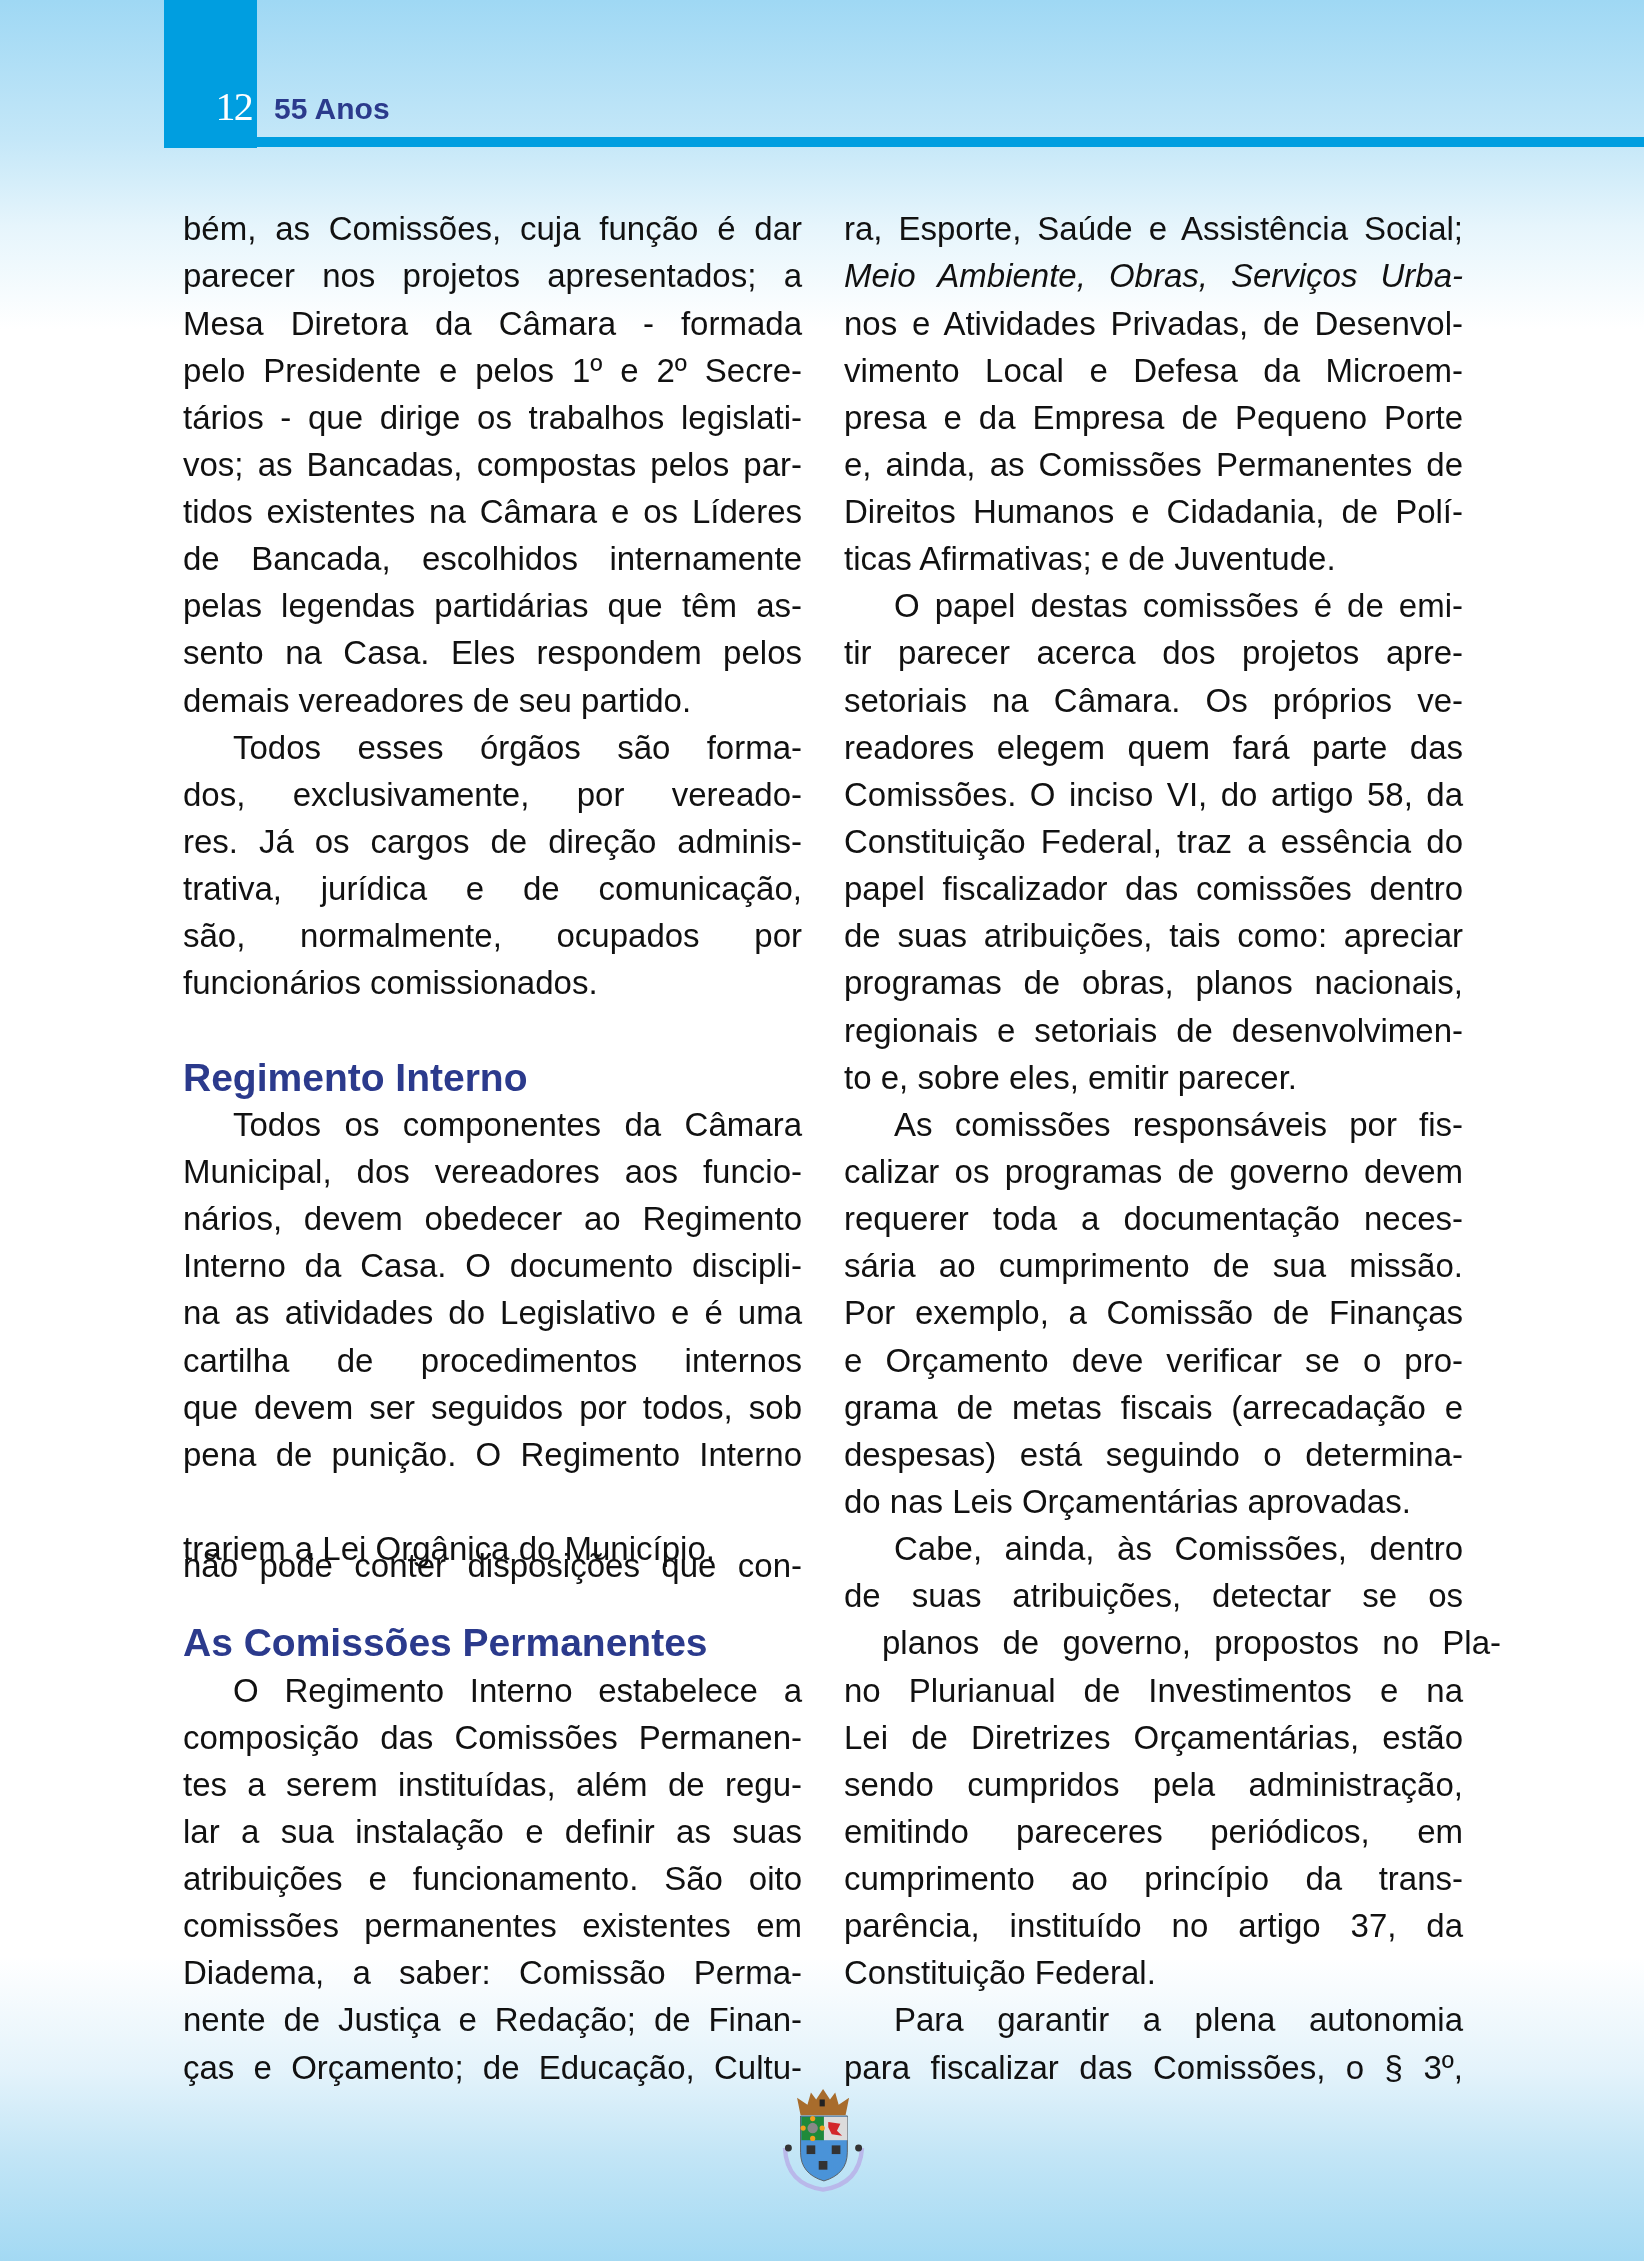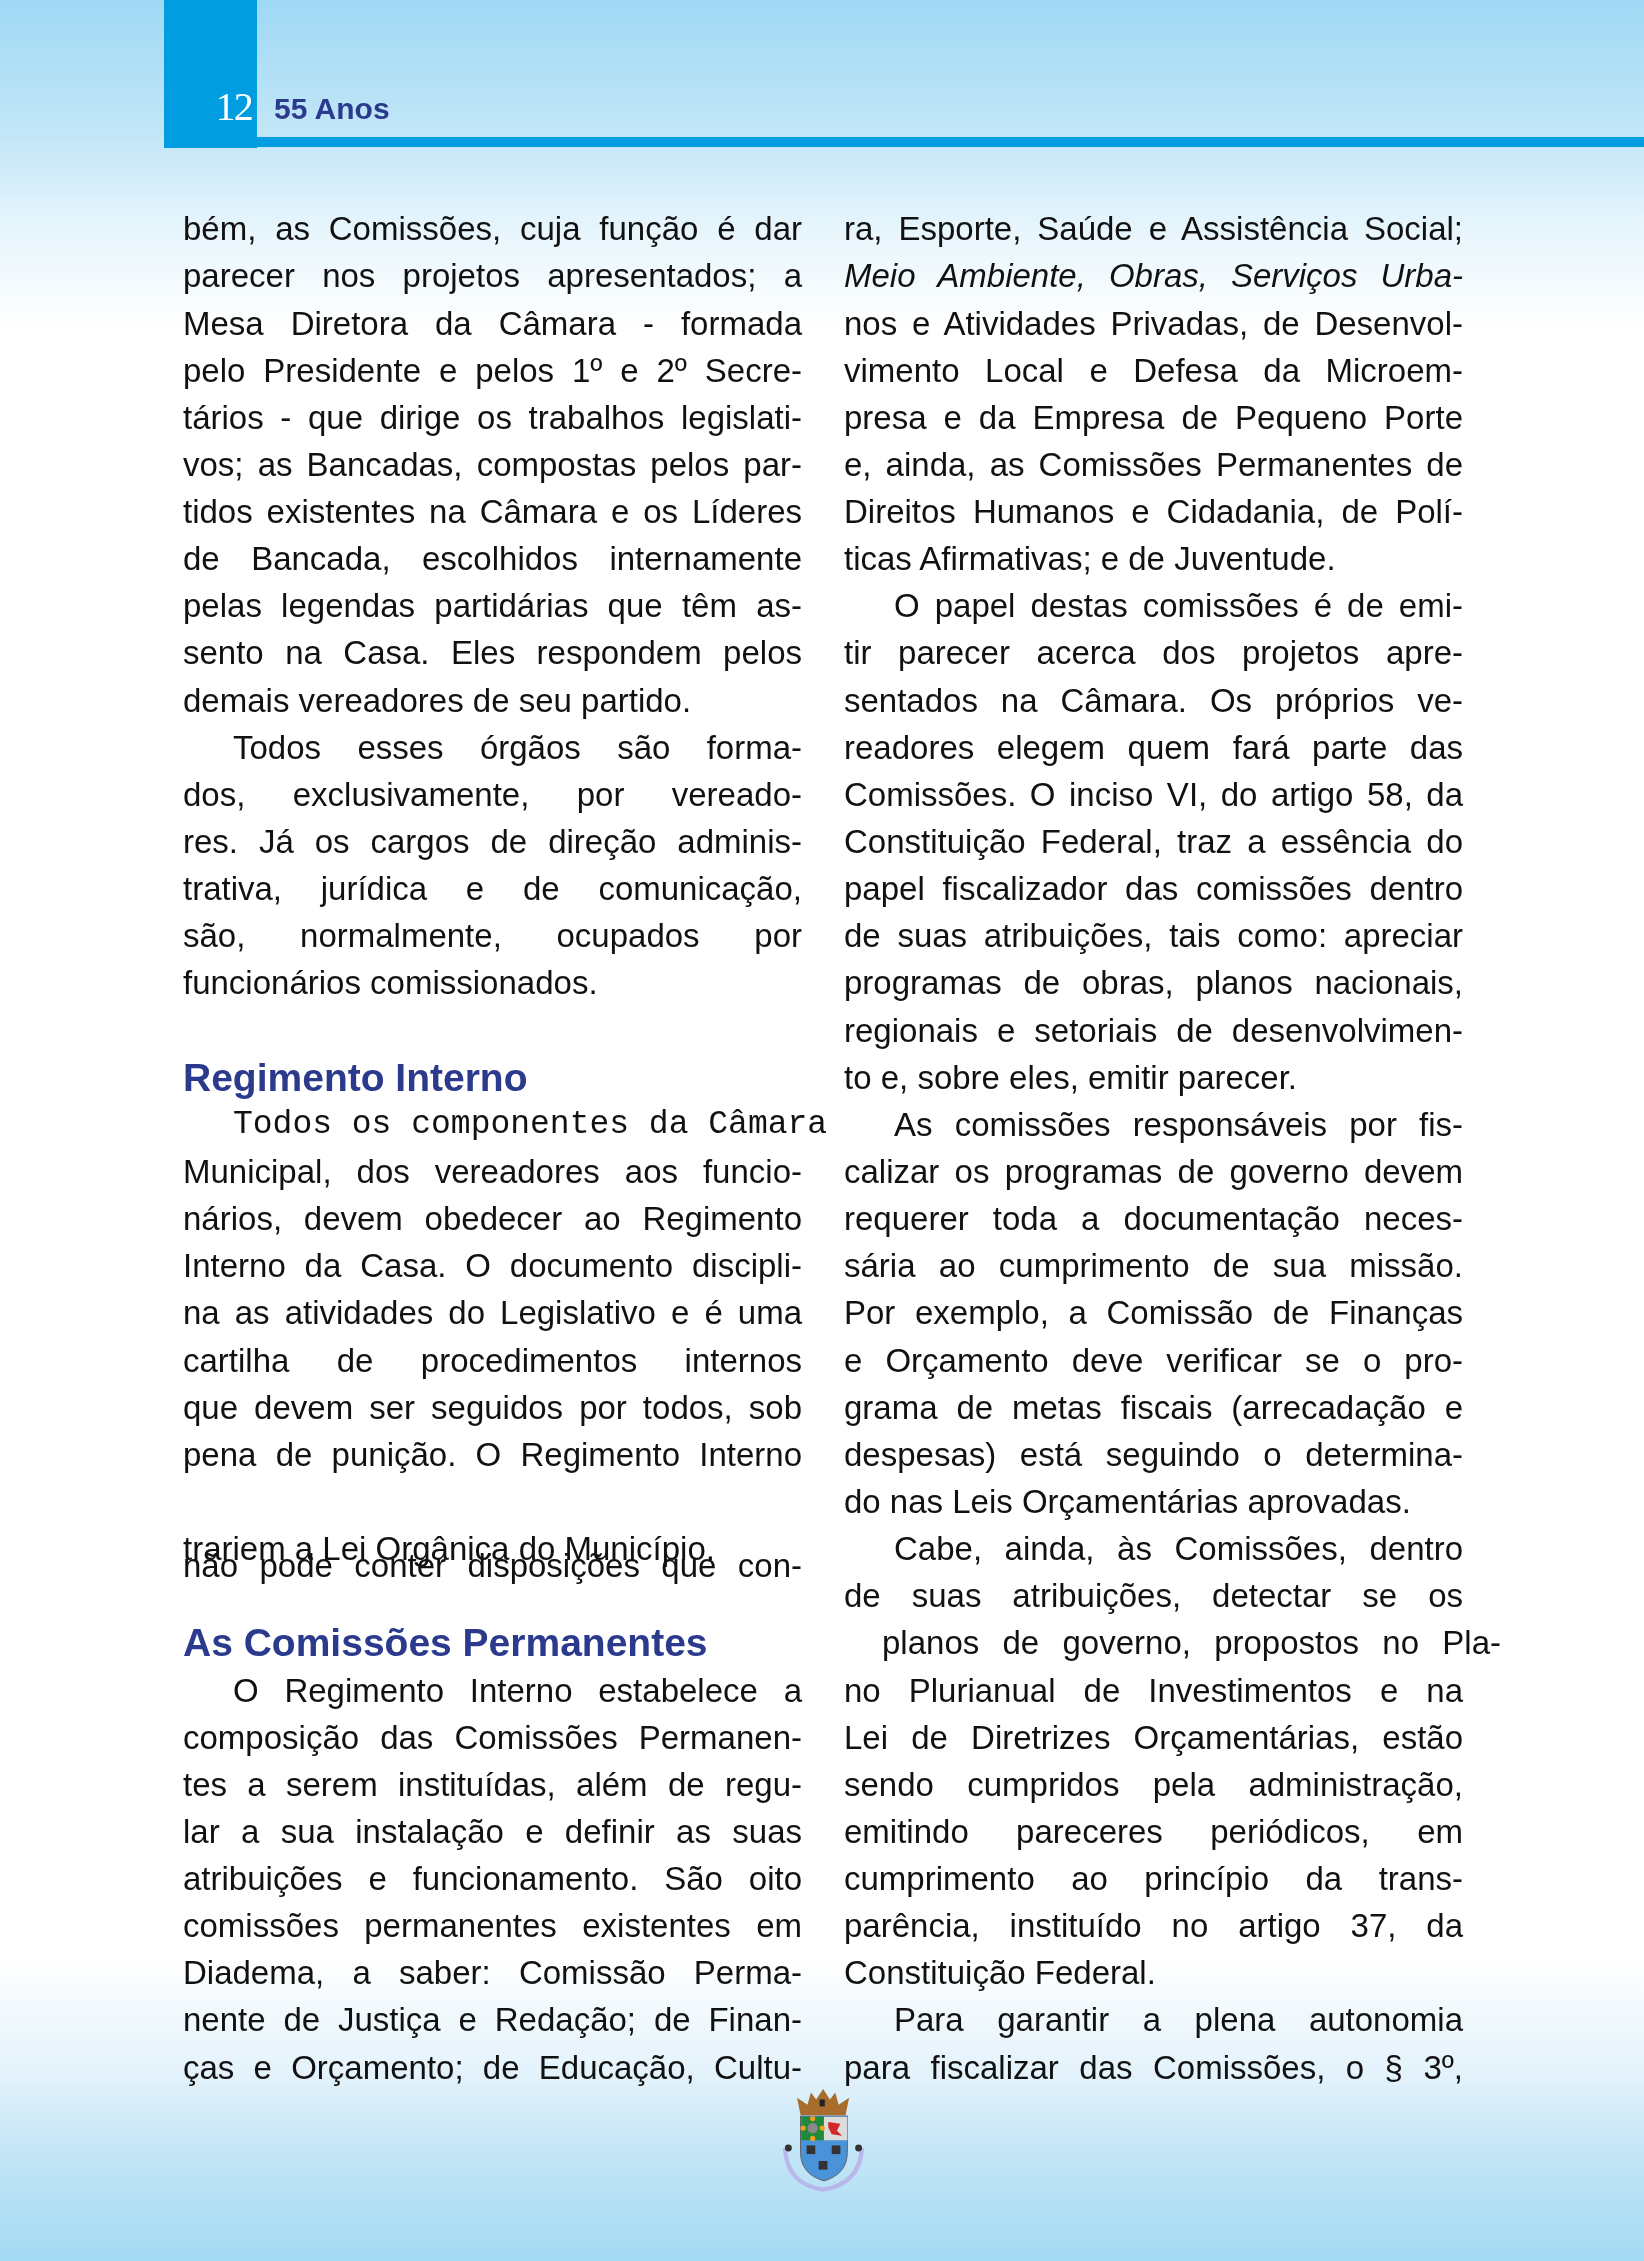--- a/index.html
+++ b/index.html
@@ -69,21 +69,21 @@
     <div class="line" style="top: 582px;">pelas legendas partidárias que têm as-</div>
     <div class="line" style="top: 629px;">sento na Casa. Eles respondem pelos</div>
     <div class="line last" style="top: 677px;">demais vereadores de seu partido.</div>
     <div class="line indent" style="top: 724px;">Todos esses órgãos são forma-</div>
     <div class="line" style="top: 771px;">dos, exclusivamente, por vereado-</div>
     <div class="line" style="top: 818px;">res. Já os cargos de direção adminis-</div>
     <div class="line" style="top: 865px;">trativa, jurídica e de comunicação,</div>
     <div class="line" style="top: 912px;">são, normalmente, ocupados por</div>
     <div class="line last" style="top: 959px;">funcionários comissionados.</div>
     <div class="heading" style="top: 1054px;">Regimento Interno</div>
-    <div class="line indent" style="top: 1101px; font-family: Liberation Mono, monospace;">Todos os componentes da Câmara</div>
+    <div class="line indent" style="top: 1101px;">Todos os componentes da Câmara</div>
     <div class="line" style="top: 1148px;">Municipal, dos vereadores aos funcio-</div>
     <div class="line" style="top: 1195px;">nários, devem obedecer ao Regimento</div>
     <div class="line" style="top: 1242px;">Interno da Casa. O documento discipli-</div>
     <div class="line" style="top: 1289px;">na as atividades do Legislativo e é uma</div>
     <div class="line" style="top: 1337px;">cartilha de procedimentos internos</div>
     <div class="line" style="top: 1384px;">que devem ser seguidos por todos, sob</div>
     <div class="line" style="top: 1431px;">pena de punição. O Regimento Interno</div>
     <div class="line" style="top: 1542px;">não pode conter disposições que con-</div>
     <div class="line last" style="top: 1525px;">trariem a Lei Orgânica do Município.</div>
     <div class="heading" style="top: 1619px;">As Comissões Permanentes</div>
@@ -101,21 +101,21 @@
     <div class="line" style="top: 205px;">ra, Esporte, Saúde e Assistência Social;</div>
     <div class="line" style="top: 252px; font-style: italic;">Meio Ambiente, Obras, Serviços Urba-</div>
     <div class="line" style="top: 300px;">nos e Atividades Privadas, de Desenvol-</div>
     <div class="line" style="top: 347px;">vimento Local e Defesa da Microem-</div>
     <div class="line" style="top: 394px;">presa e da Empresa de Pequeno Porte</div>
     <div class="line" style="top: 441px;">e, ainda, as Comissões Permanentes de</div>
     <div class="line" style="top: 488px;">Direitos Humanos e Cidadania, de Polí-</div>
     <div class="line last" style="top: 535px;">ticas Afirmativas; e de Juventude.</div>
     <div class="line indent" style="top: 582px;">O papel destas comissões é de emi-</div>
     <div class="line" style="top: 629px;">tir parecer acerca dos projetos apre-</div>
-    <div class="line" style="top: 677px;">sentados na Câmara. Os próprios ve-</div>
+    <div class="line" style="top: 677px;">setoriais na Câmara. Os próprios ve-</div>
     <div class="line" style="top: 724px;">readores elegem quem fará parte das</div>
     <div class="line" style="top: 771px;">Comissões. O inciso VI, do artigo 58, da</div>
     <div class="line" style="top: 818px;">Constituição Federal, traz a essência do</div>
     <div class="line" style="top: 865px;">papel fiscalizador das comissões dentro</div>
     <div class="line" style="top: 912px;">de suas atribuições, tais como: apreciar</div>
     <div class="line" style="top: 959px;">programas de obras, planos nacionais,</div>
     <div class="line" style="top: 1007px;">regionais e setoriais de desenvolvimen-</div>
     <div class="line last" style="top: 1054px;">to e, sobre eles, emitir parecer.</div>
     <div class="line indent" style="top: 1101px;">As comissões responsáveis por fis-</div>
     <div class="line" style="top: 1148px;">calizar os programas de governo devem</div>

